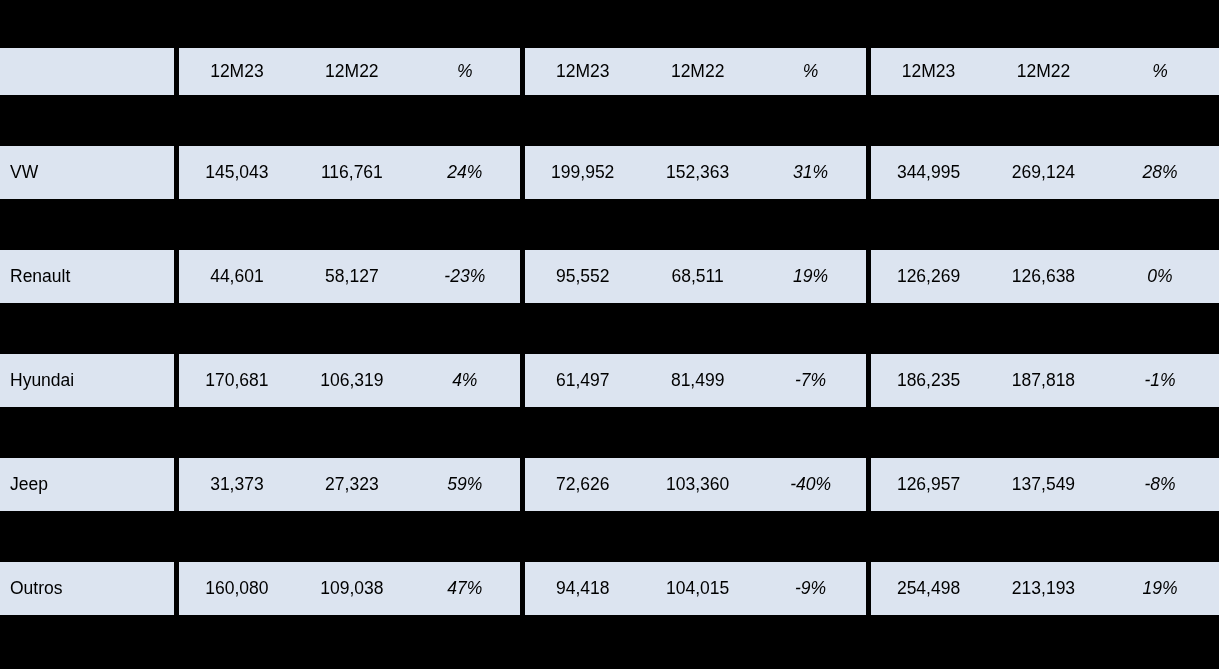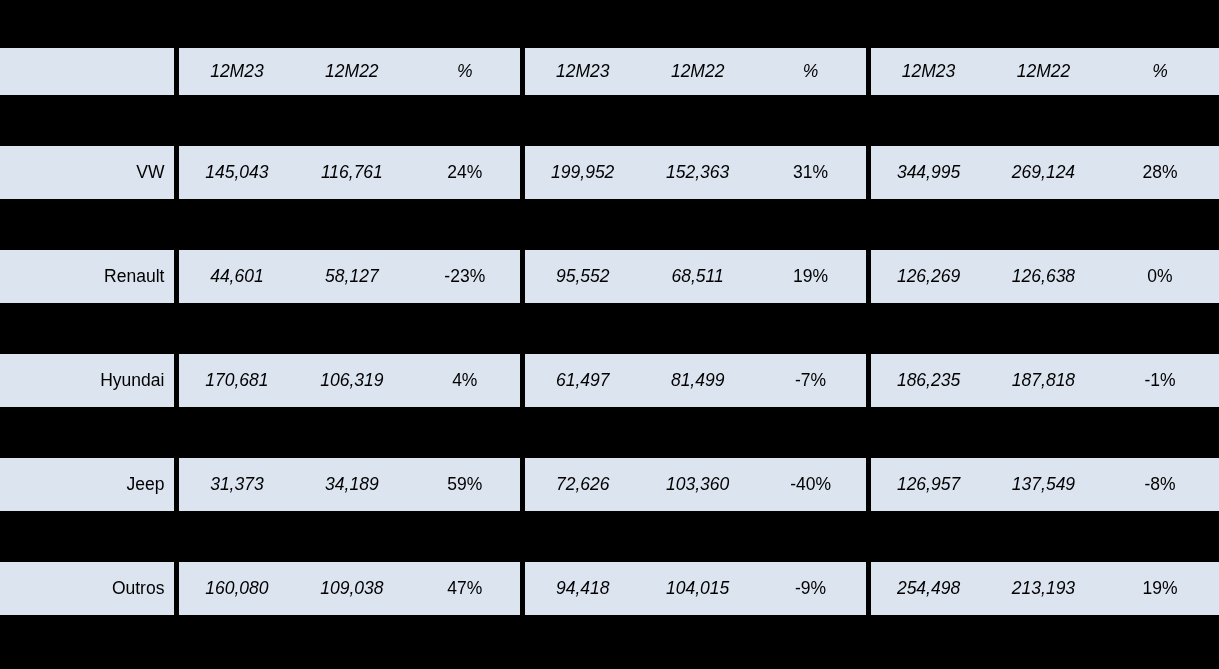--- a/index.html
+++ b/index.html
@@ -41,31 +41,31 @@
   
   tr.gap td {
     background: #000000;
     height: 51px;
     padding: 0;
     border: 0;
   }
 
   
   td.label {
-    text-align: right;
+    text-align: left;
     padding-left: 2px;
     font-size: 17.5px;
   }
   
   td.num {
     text-align: center;
-    font-style: italic;
   }
   td.pct {
     text-align: center;
+    font-style: italic;
   }
   
   tr.head td {
     font-size: 17.5px;
     text-align: center;
     height: 47px;
   }
   tr.head td.label {
     text-align: left;
   }
@@ -178,21 +178,21 @@
       </tr>
 
       <tr class="gap">
           <td colspan="13"></td>
         </tr>
 
       <tr>
         <td class="label">Jeep</td>
         <td class="colgap"></td>
         <td class="num">31,373</td>
-        <td class="num">34,189</td>
+        <td class="num">27,323</td>
         <td class="pct">59%</td>
         <td class="colgap"></td>
         <td class="num">72,626</td>
         <td class="num">103,360</td>
         <td class="pct">-40%</td>
         <td class="colgap"></td>
         <td class="num">126,957</td>
         <td class="num">137,549</td>
         <td class="pct">-8%</td>
       </tr>

